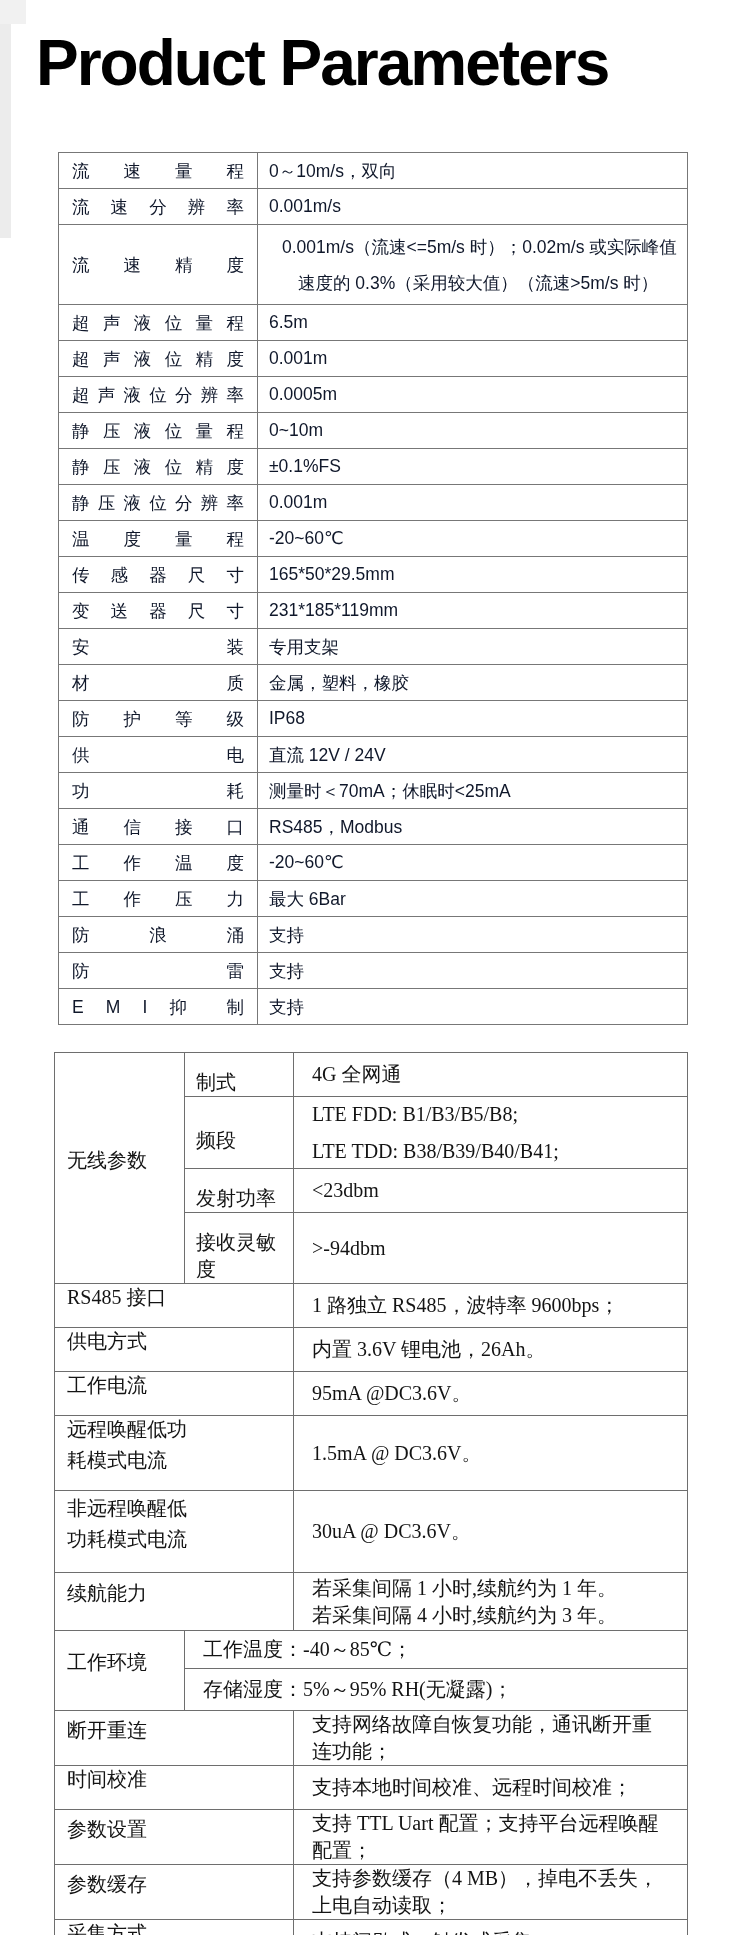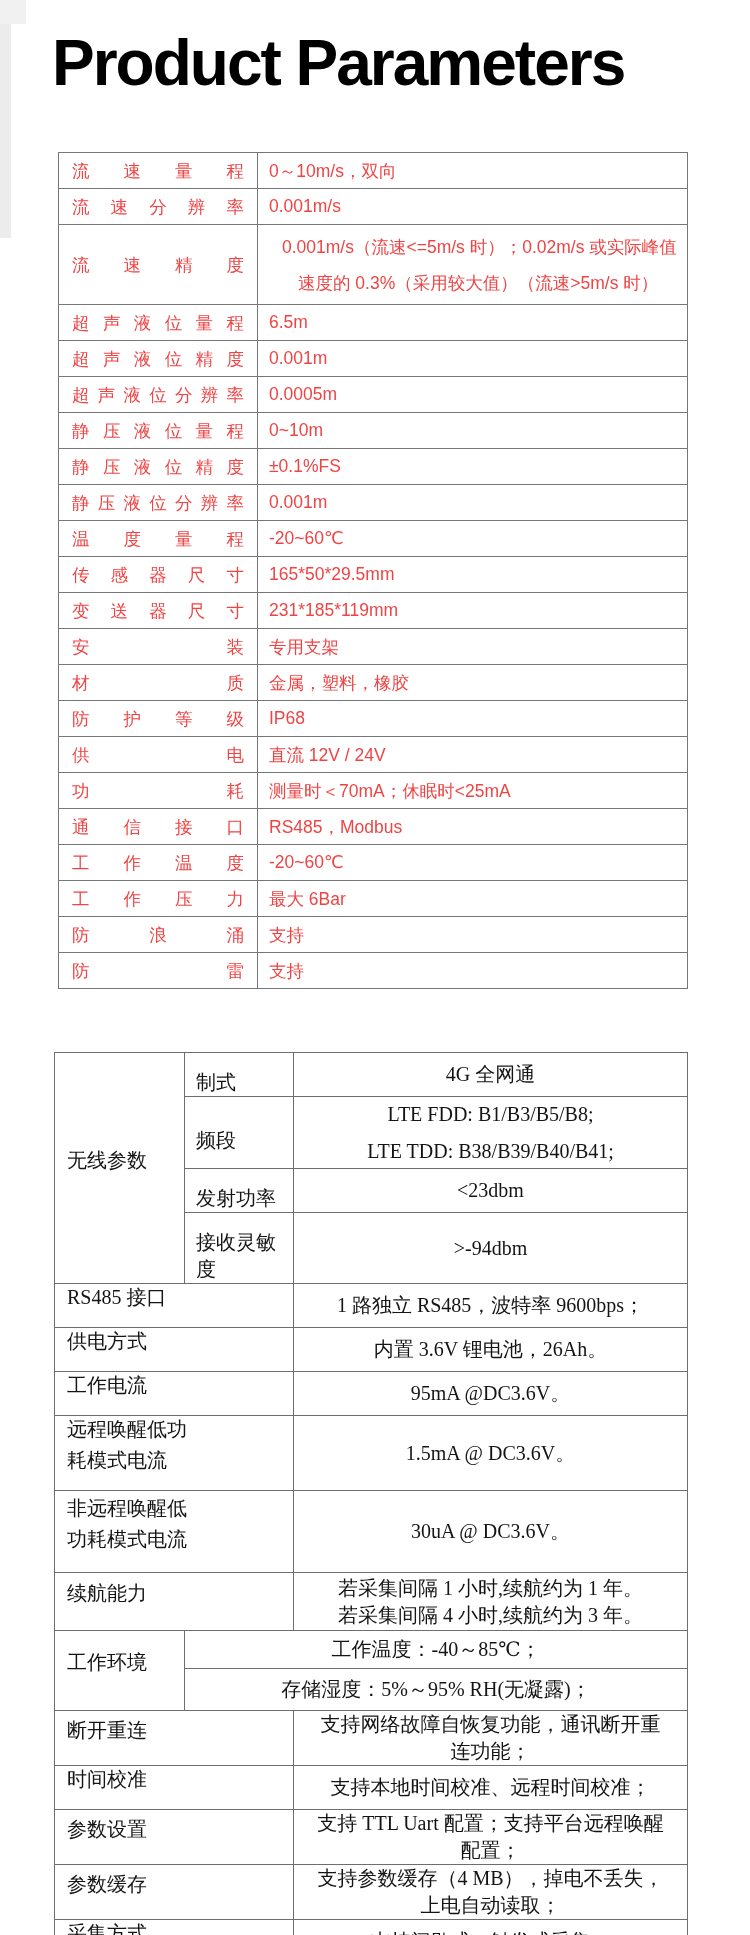--- a/index.html
+++ b/index.html
@@ -1,41 +1,41 @@
 <!DOCTYPE html>
 <html><head>
 <meta charset="utf-8">
 <style>
   html,body{margin:0;padding:0;background:#fff;}
   body{width:750px;height:1935px;font-family:"Liberation Sans",sans-serif;color:#111;}
   .page{position:relative;width:750px;height:1935px;background:#fff;overflow:hidden;}
   .edge-strip{position:absolute;left:0;top:24px;width:11px;height:214px;background:#ececec;}
   .top-band{position:absolute;left:0;top:0;width:26px;height:24px;background:#f1f1f1;}
-  .page-title{position:absolute;left:52px;top:26px;font-size:64px;font-weight:bold;
+  .page-title{position:absolute;left:36px;top:26px;font-size:64px;font-weight:bold;
     letter-spacing:-2px;color:#000;font-family:"Liberation Sans","DejaVu Sans",sans-serif;white-space:nowrap;}
 
   
   table{border-collapse:collapse;}
   .spec-table{position:absolute;left:58px;top:152px;width:630px;table-layout:fixed;}
-  .spec-table td{border:1px solid #777;vertical-align:middle;font-size:17.5px;color:#ef4444;}
+  .spec-table td{border:1px solid #777;vertical-align:middle;font-size:17.5px;color:#0f172a;}
   .spec-table td.lbl{width:172px;padding:0 13px;text-align:justify;text-align-last:justify;
     font-family:"Liberation Sans","DejaVu Sans",sans-serif;}
   .spec-table td.val{padding:0 8px 0 11px;font-family:"Liberation Sans","DejaVu Sans",sans-serif;}
   .spec-table tr{height:36px;}
   .spec-table tr.tall{height:80px;}
   .spec-table tr.tall td.val{padding-left:24px;line-height:36px;}
   .spec-table tr.tall .l2{margin-left:16px;}
 
   
   .wt{position:absolute;left:54px;top:1052px;width:634px;table-layout:fixed;
     font-family:"Liberation Serif","DejaVu Serif",serif;}
   .wt td{border:1px solid #6e6e6e;vertical-align:middle;font-size:20px;color:#141414;}
   .wt td.lbl{padding:0 6px 16px 12px;}
   .wt td.sub{padding:16px 6px 0 11px;}
-  .wt td.val{padding:0 18px 0 18px;text-align:center;}
+  .wt td.val{padding:0 18px 0 18px;}
   .wt .line + .line{margin-top:14px;}
   .wt .line2 + .line2{}
   .wt .lbl .line + .line{margin-top:4px;}
 </style>
 </head>
 <body>
 
 <div class="page">
   <div class="top-band"></div>
   <div class="edge-strip"></div>
@@ -126,20 +126,24 @@
     <tr>
       <td class="lbl">工 作 压 力</td>
       <td class="val">最大 6Bar</td>
     </tr>
     <tr>
       <td class="lbl">防 浪 涌</td>
       <td class="val">支持</td>
     </tr>
     <tr>
       <td class="lbl">防 雷</td>
+      <td class="val">支持</td>
+    </tr>
+    <tr>
+      <td class="lbl">E M I 抑 制</td>
       <td class="val">支持</td>
     </tr>
   </tbody>
     </table>
 
   <table class="wt">
     <colgroup>
         <col style="width:130px">
         <col style="width:109px">
         <col>

